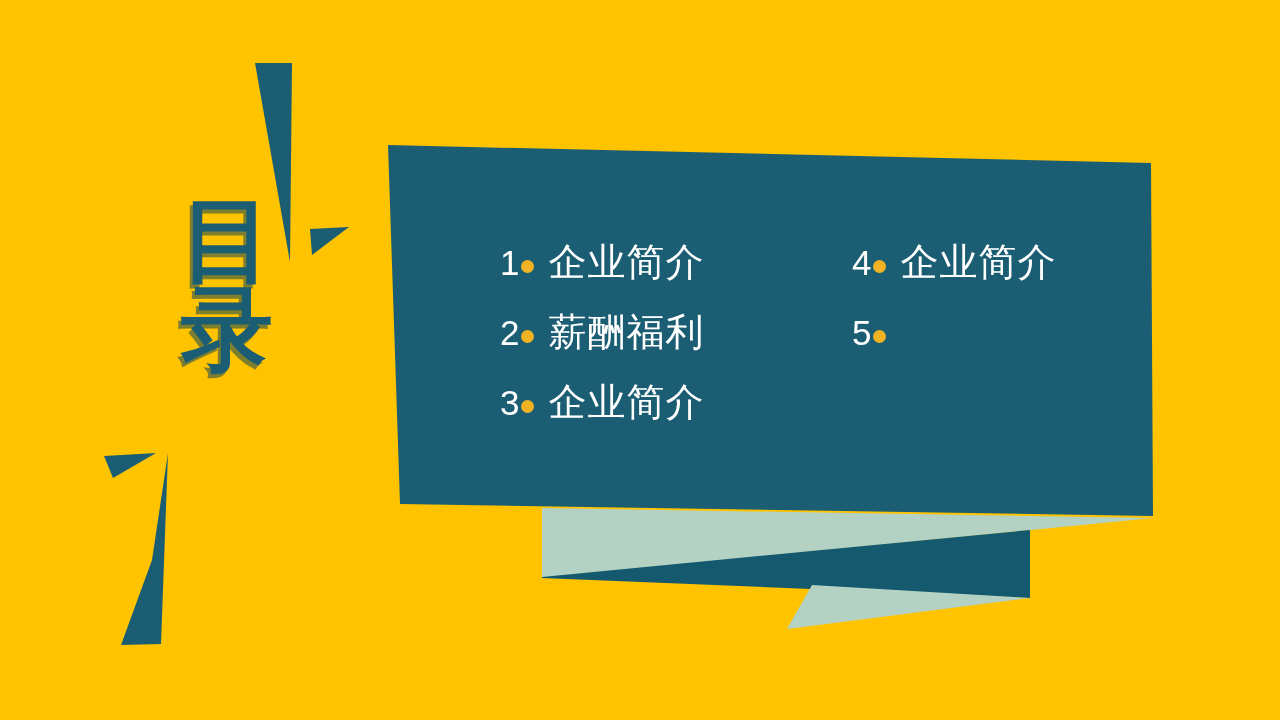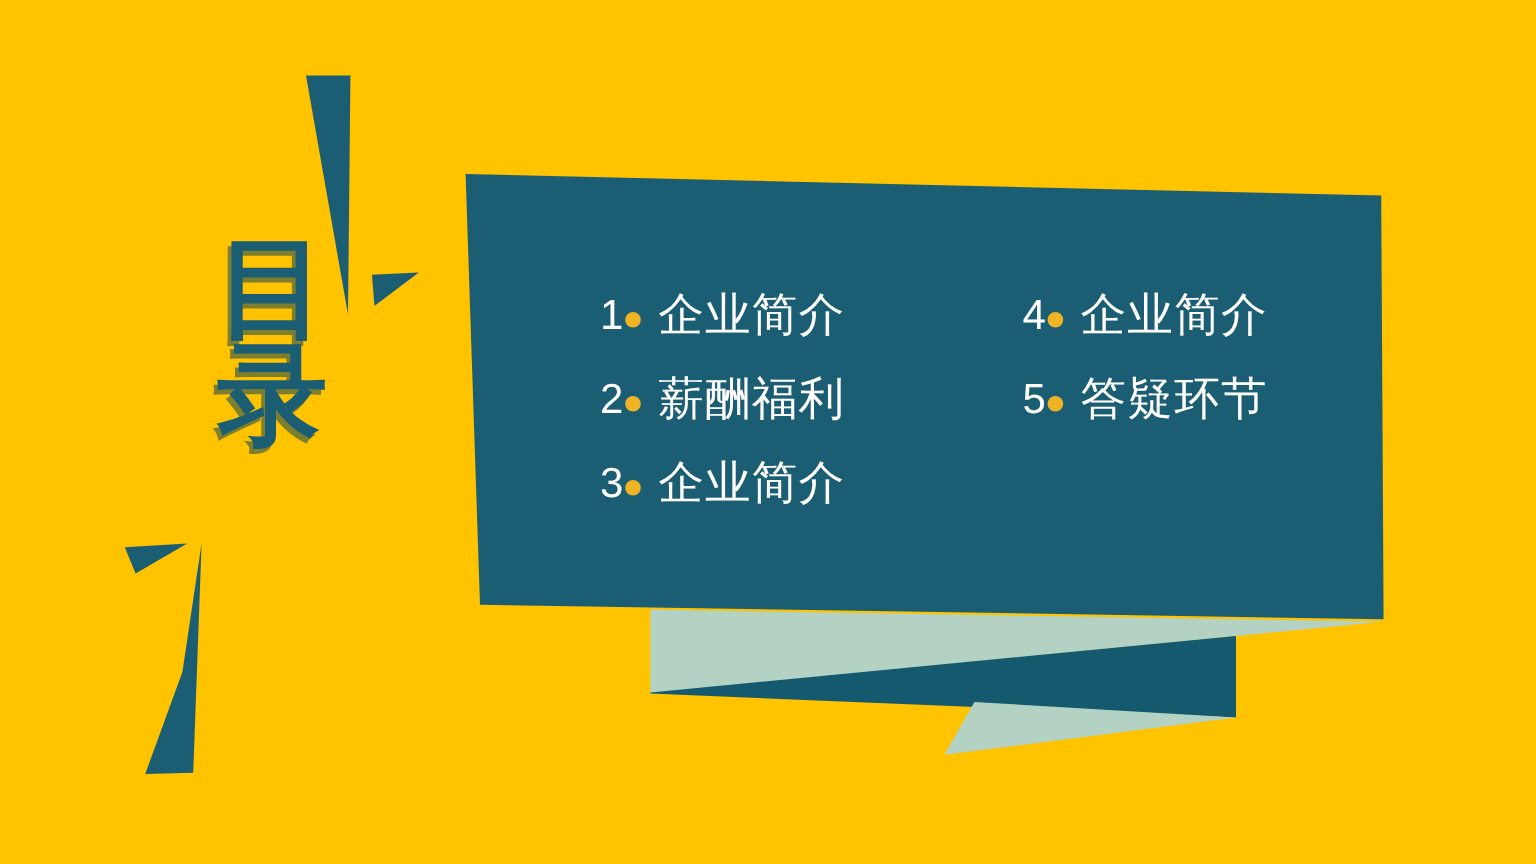--- a/index.html
+++ b/index.html
@@ -133,21 +133,20 @@
 
       <div class="menu-item">
         <span class="mi-num">2</span>
         <span class="mi-dot"></span>
         <span class="mi-label">薪酬福利</span>
       </div>
 
       <div class="menu-item">
         <span class="mi-num">5</span>
         <span class="mi-dot"></span>
-        <span class="mi-label">答疑环节</span>
       </div>
 
       <div class="menu-item">
         <span class="mi-num">3</span>
         <span class="mi-dot"></span>
         <span class="mi-label">企业简介</span>
       </div>
 
       <div class="menu-item empty"></div>
 

